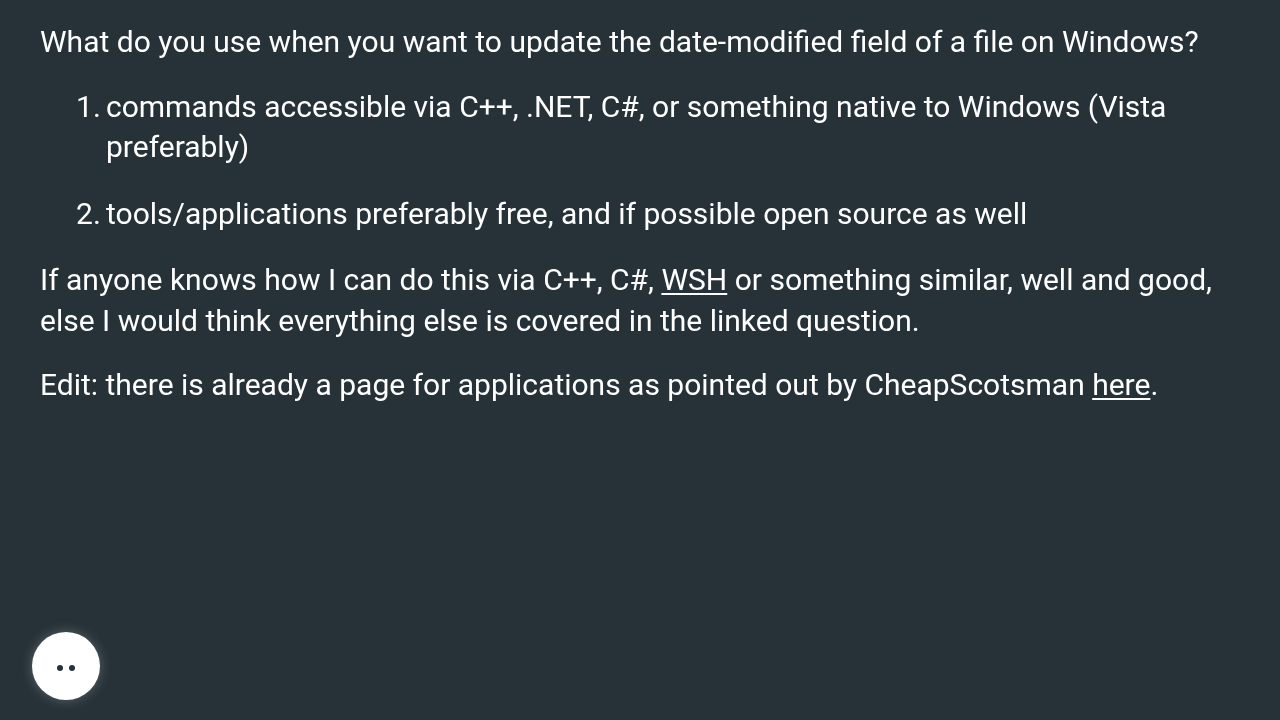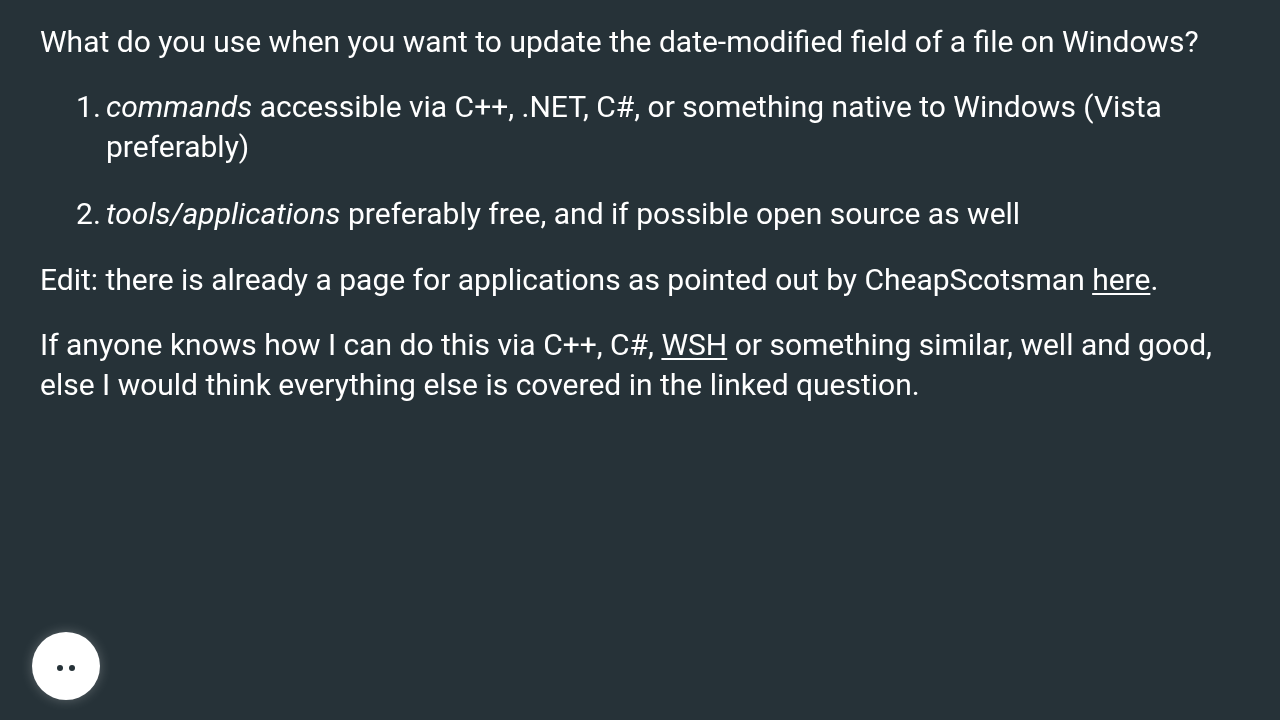--- a/index.html
+++ b/index.html
@@ -34,21 +34,20 @@
   ol.list li:last-child {
     margin-bottom: 26px;
   }
   ol.list li::before {
     content: counter(li) ".";
     position: absolute;
     left: -30px;
     top: 0;
   }
   .em {
-    font-style: italic;
   }
   .link {
     text-decoration: underline;
     text-decoration-thickness: 2px;
     text-underline-offset: 3px;
   }
   .avatar {
     position: fixed;
     left: 32px;
     bottom: 20px;
@@ -81,25 +80,25 @@
   <ol class="list">
     <li>
       <span class="em">commands</span><span> accessible via C++, .NET, C#, or something native to Windows (Vista preferably)</span>
     </li>
     <li>
       <span class="em">tools/applications</span><span> preferably free, and if possible open source as well</span>
     </li>
   </ol>
 
   <p>
-    <span>Edit: there is already a page for applications as pointed out by CheapScotsman </span><span class="link">here</span><span>.</span>
+    <span>If anyone knows how I can do this via C++, C#, </span><span class="link">WSH</span><span> or something similar, well and good, else I would think everything else is covered in the linked question.</span>
   </p>
 
   <p>
-    <span>If anyone knows how I can do this via C++, C#, </span><span class="link">WSH</span><span> or something similar, well and good, else I would think everything else is covered in the linked question.</span>
+    <span>Edit: there is already a page for applications as pointed out by CheapScotsman </span><span class="link">here</span><span>.</span>
   </p>
 
 </div>
 
 <div class="avatar">
   <span class="dot"></span>
   <span class="dot"></span>
 </div>
 
 </body></html>

